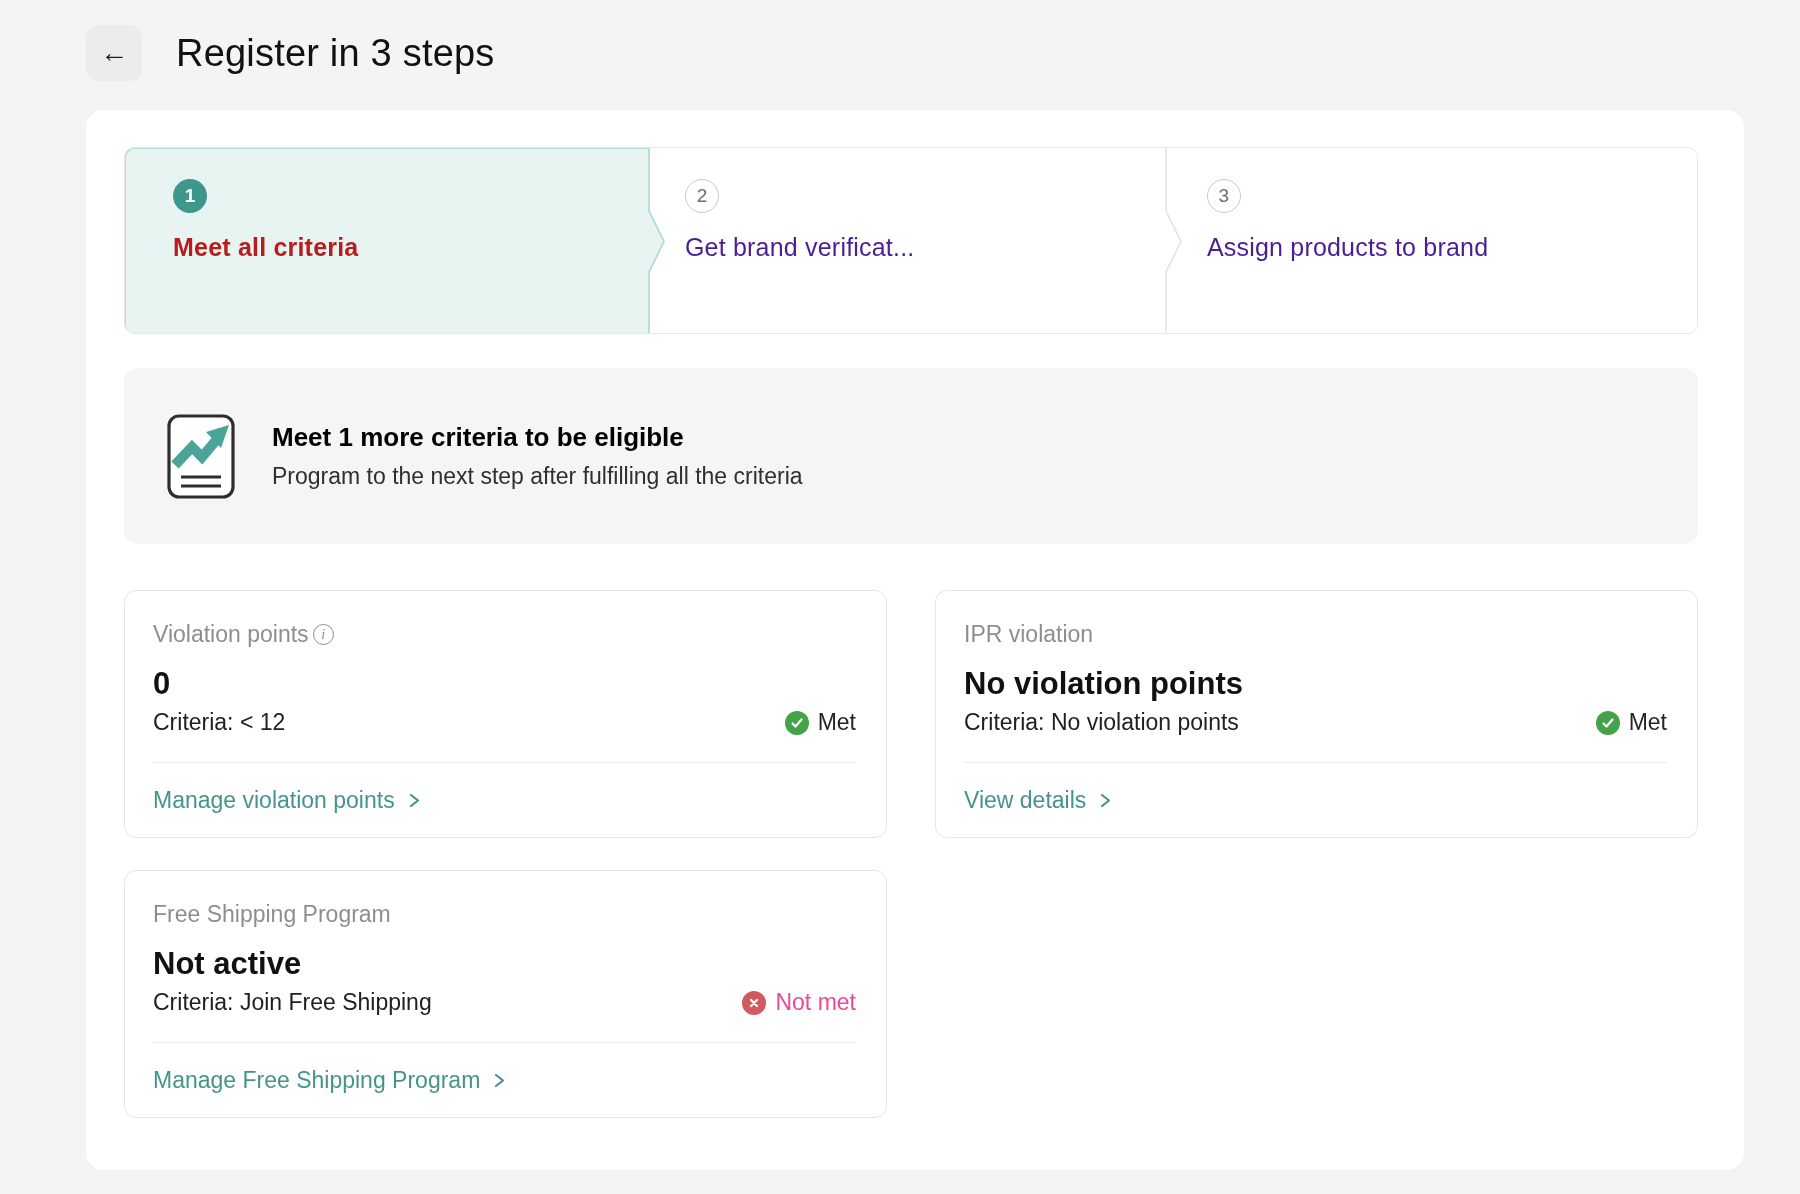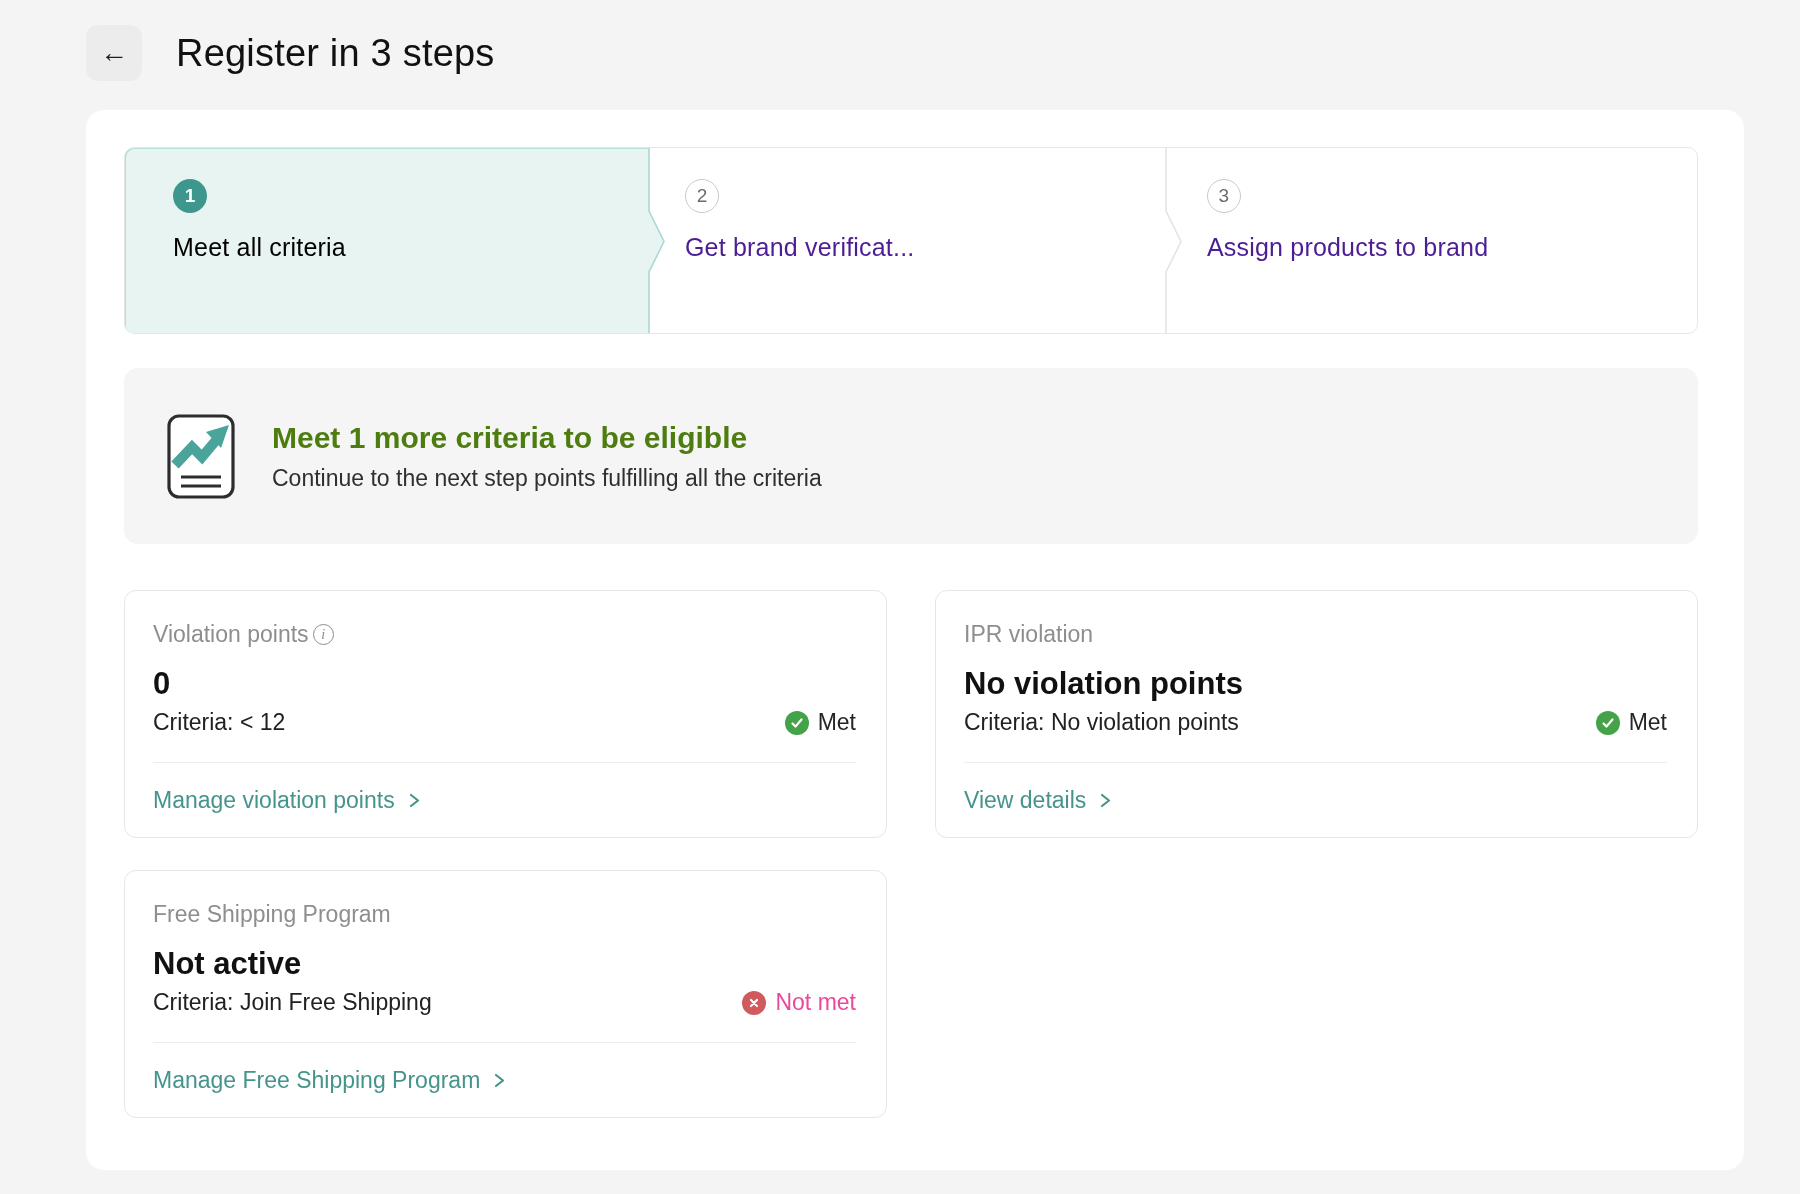--- a/index.html
+++ b/index.html
@@ -38,29 +38,29 @@
   .seg-2 { left:33.33%;   width:33.33%; padding-left:36px; }
   .seg-3 { left:66.66%;   width:33.34%; padding-left:34px; }
   .step-circle {
     width:34px; height:34px; border-radius:50%;
     display:flex; align-items:center; justify-content:center;
     font-size:19px; margin-bottom:20px;
   }
   .step-circle.active { background:#3e978d; color:#fff; font-weight:600; }
   .step-circle.idle   { background:#fff; border:1.5px solid #c9cacc; color:#6a6c6e; }
   .step-label { font-size:25px; color:#4c1d95; letter-spacing:.2px; }
-  .seg-1 .step-label { color:#000000; font-weight:400; }
+  .seg-1 .step-label { color:#b91c1c; font-weight:700; }
 
   
   .banner {
     margin-top:34px; height:176px; background:#f5f5f6; border-radius:14px;
     display:flex; align-items:center; gap:36px; padding:0 42px;
   }
   .banner-icon { width:70px; height:87px; flex:0 0 auto; }
-  .banner-title { font-size:30px; font-weight:700; color:#4d7c0f; margin-bottom:10px; }
+  .banner-title { font-size:26px; font-weight:700; color:#000000; margin-bottom:10px; }
   .banner-sub   { font-size:23px; color:#2f2f31; }
 
   
   .grid {
     margin-top:46px;
     display:grid; grid-template-columns:1fr 1fr; gap:32px 48px;
   }
   .card {
     border:1px solid #e5e6e8; border-radius:12px; background:#fff;
     height:248px; padding:30px 30px 0 28px;
@@ -130,21 +130,21 @@
   <section class="banner">
     <svg class="banner-icon" viewBox="0 0 70 87">
       <rect x="3" y="3" width="64" height="81" rx="10" fill="#ffffff" stroke="#2d2d2d" stroke-width="3.2"></rect>
       <path d="M9,52 L26,34 L36,44 L52,25" fill="none" stroke="#4aa49a" stroke-width="10"></path>
       <polygon points="63,12 40,19 55,35" fill="#4aa49a"></polygon>
       <line x1="15" y1="64" x2="55" y2="64" stroke="#2d2d2d" stroke-width="3"></line>
       <line x1="15" y1="73" x2="55" y2="73" stroke="#2d2d2d" stroke-width="3"></line>
     </svg>
     <div>
       <div class="banner-title">Meet 1 more criteria to be eligible</div>
-      <div class="banner-sub">Continue to the next step points fulfilling all the criteria</div>
+      <div class="banner-sub">Program to the next step after fulfilling all the criteria</div>
     </div>
   </section>
 
   <section class="grid">
 
     <article class="card">
       <div class="card-label-row">
         <span>Violation points</span>
         <span class="info-icon">i</span>
       </div>

